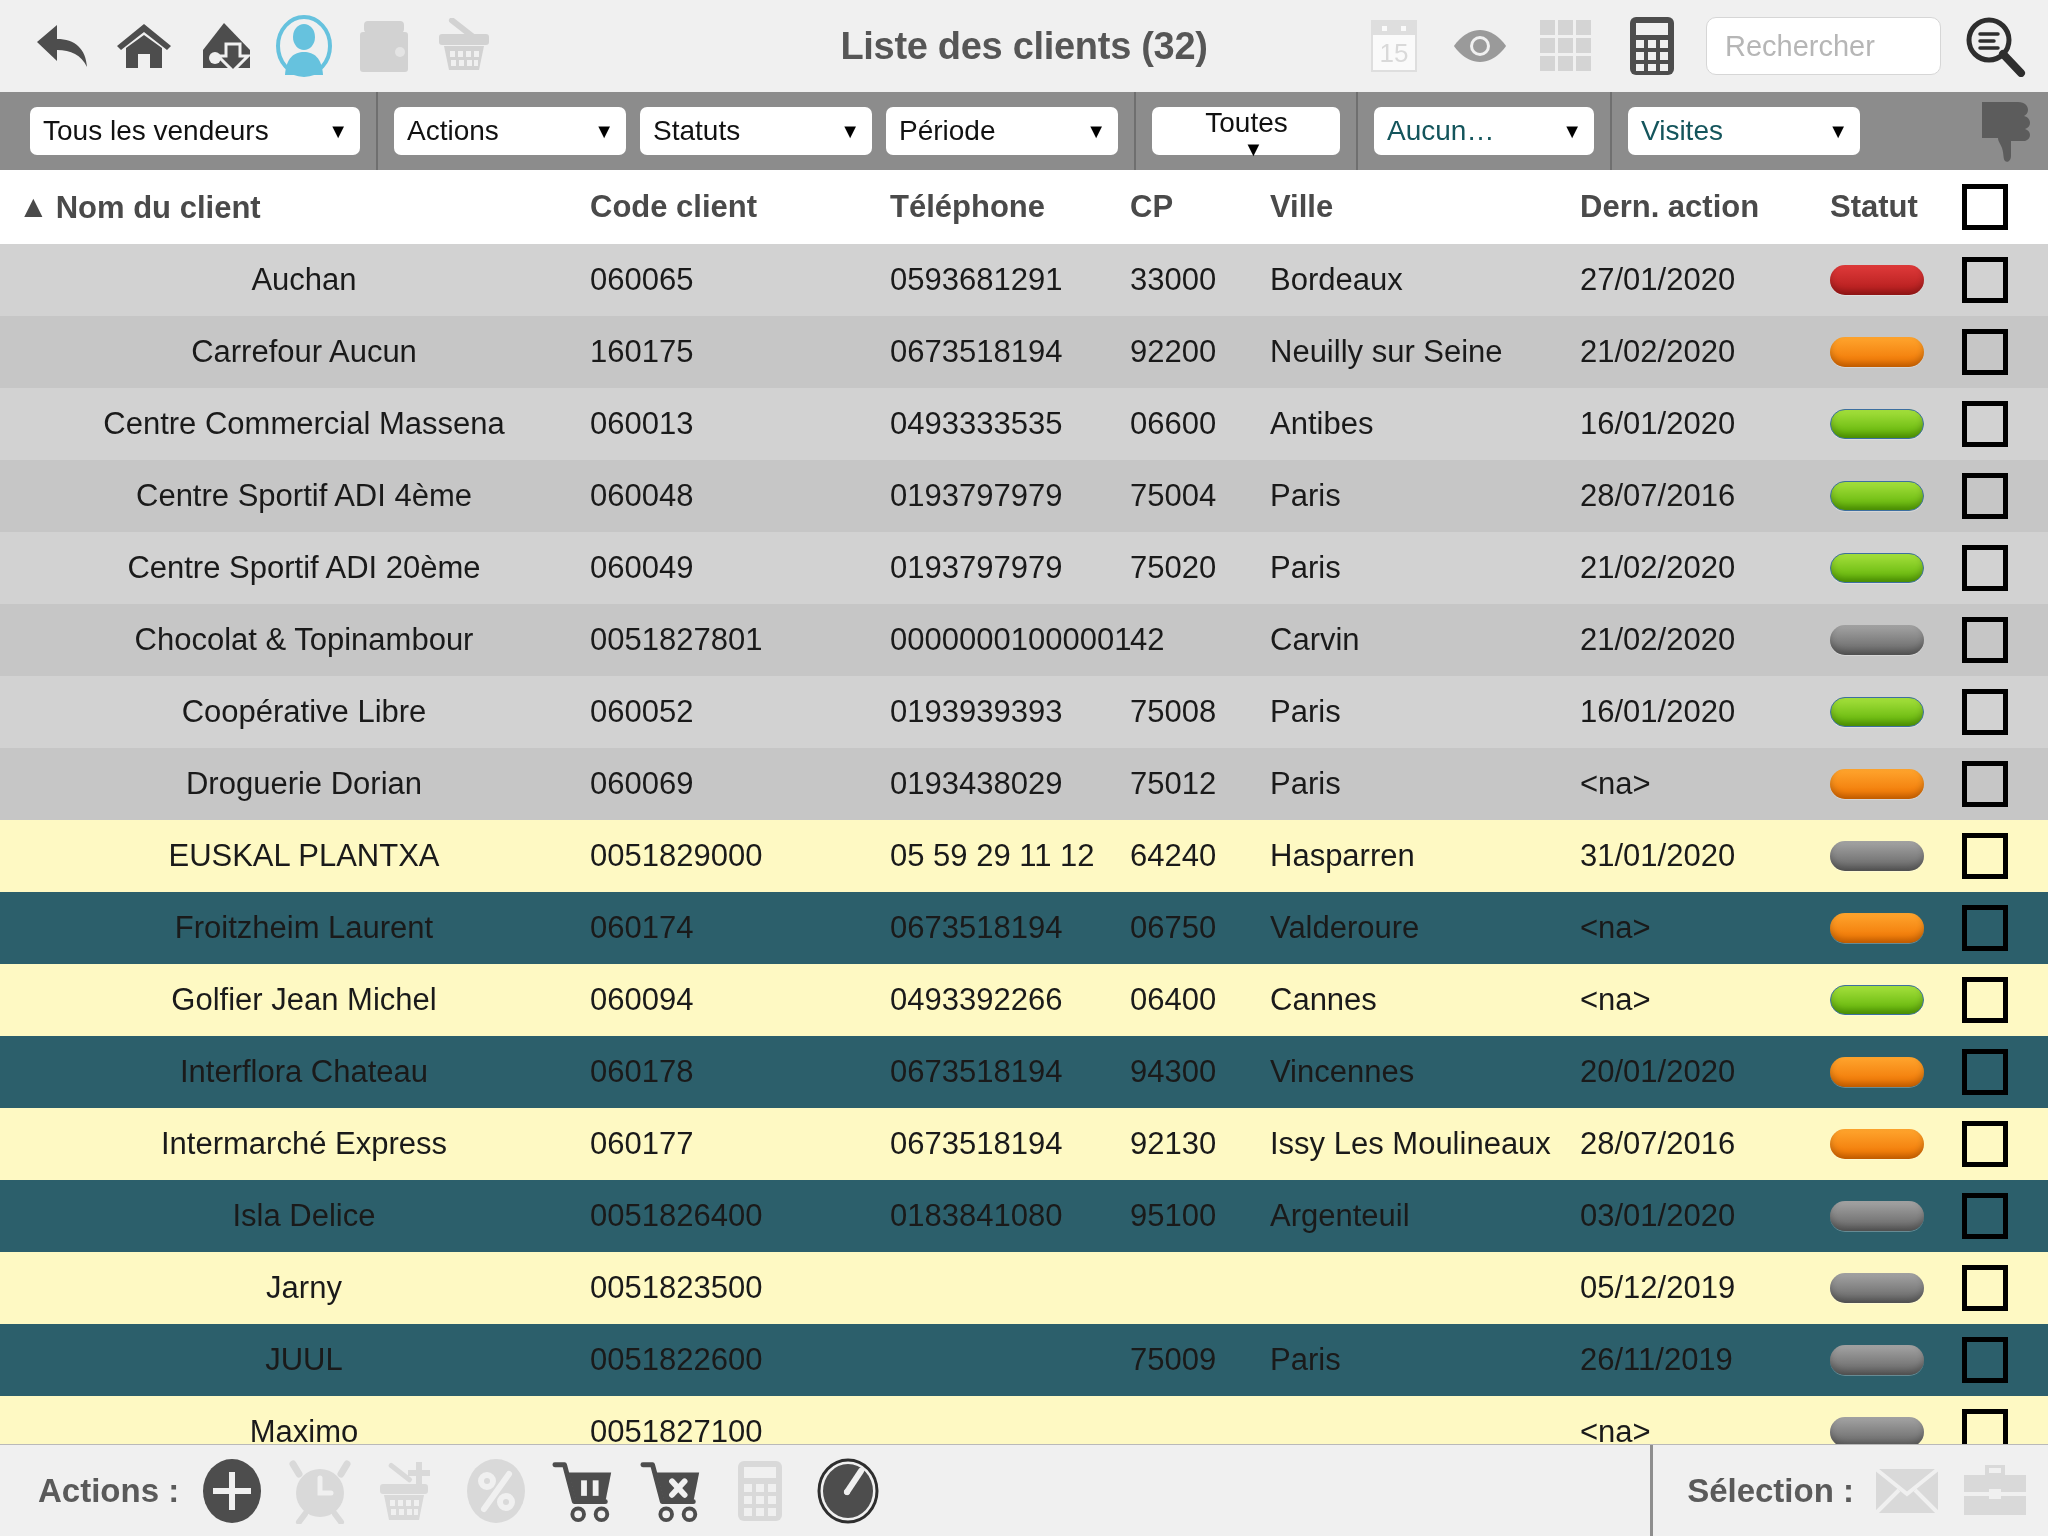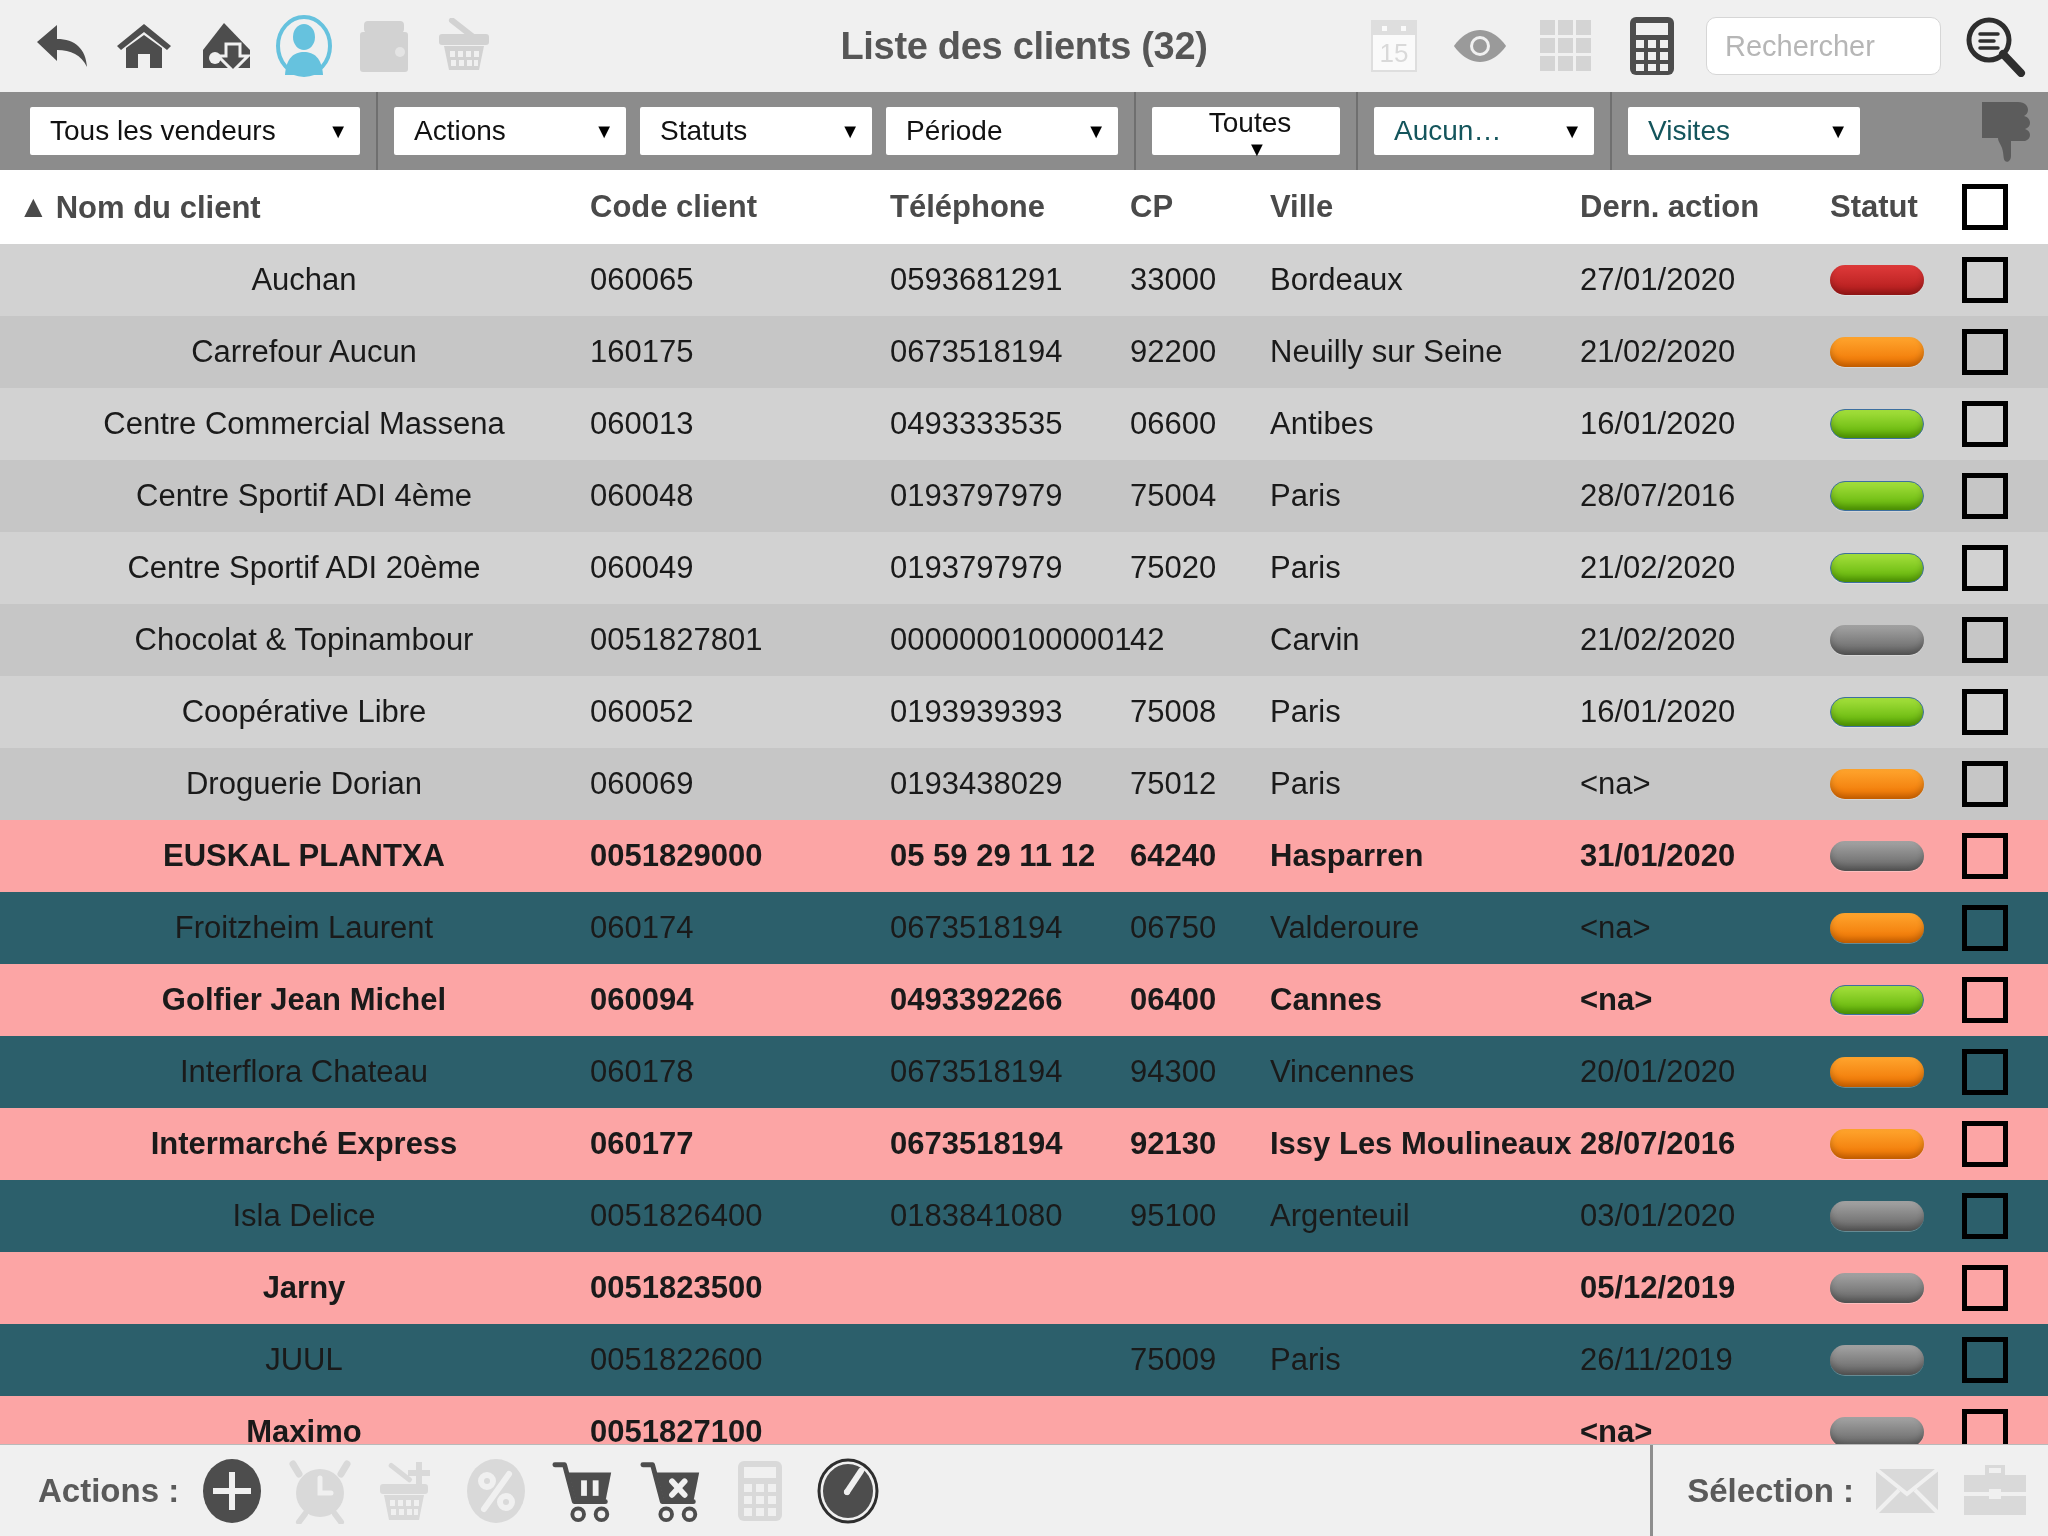--- a/index.html
+++ b/index.html
@@ -43,23 +43,23 @@
     height:78px; background:#8c8c8c; display:flex; align-items:center;
     flex-shrink:0;
   }
   .fgroup {
     height:78px; display:flex; align-items:center; gap:14px;
     padding:0 16px; border-right:2px solid #6f6f6f;
   }
   .fgroup:first-child { padding-left:30px; }
   .fgroup.nb { border-right:none; }
   .select {
-    height:48px; background:#fff; border-radius:2px;
+    height:48px; background:#fff; border-radius:7px;
     display:flex; align-items:center; justify-content:space-between;
-    padding:0 12px 0 20px; font-size:28px; color:#111;
+    padding:0 12px 0 13px; font-size:28px; color:#111;
     white-space:nowrap;
   }
   .select .caret { font-size:20px; margin-left:14px; color:#000; line-height:1; }
   .select.teal { color:#14555c; }
   .sel-vend { width:330px; }
   .sel-act  { width:232px; }
   .sel-stat { width:232px; }
   .sel-per  { width:232px; }
   .sel-tout { width:188px;flex-direction:column; }
   .sel-auc  { width:220px; }
@@ -85,21 +85,21 @@
 
   .sortarrow { display:inline-block; margin-right:7px; vertical-align:1px; }
 
   tbody td {
     height:72px; font-size:31px; color:#1a1a1a; padding:0;
     vertical-align:middle; white-space:nowrap; overflow:hidden;
   }
   tbody td.name { padding-left:30px;text-align:center; }
   tr.r-light { background:#d2d2d2; }
   tr.r-dark  { background:#c6c6c6; }
-  tr.s-light { background:#fca5a5;font-weight:bold; }
+  tr.s-light { background:#fef9c3; }
   tr.s-dark  { background:#2c5f6b; }
 
   
   .pill {
     width:94px; height:30px; border-radius:16px; display:block;
     box-shadow: inset 0 -4px 6px rgba(0,0,0,.22), 0 1px 0 rgba(255,255,255,.28);
   }
   .pill.red    { background:linear-gradient(#df3a3a,#b01a1a); }
   .pill.orange { background:linear-gradient(#ffa52e,#ef7200); }
   .pill.green  { background:linear-gradient(#a4e03c,#5cb004); border:1px solid #3d6fa0; }

